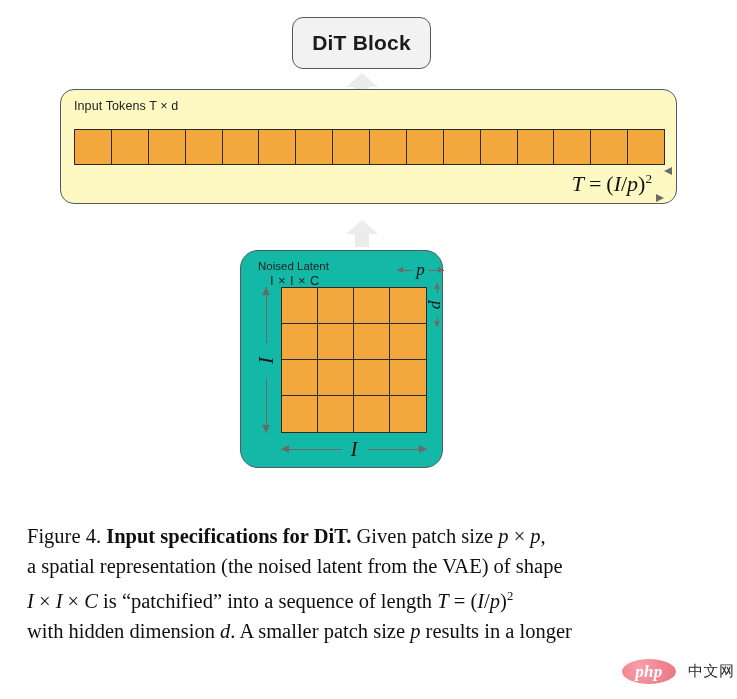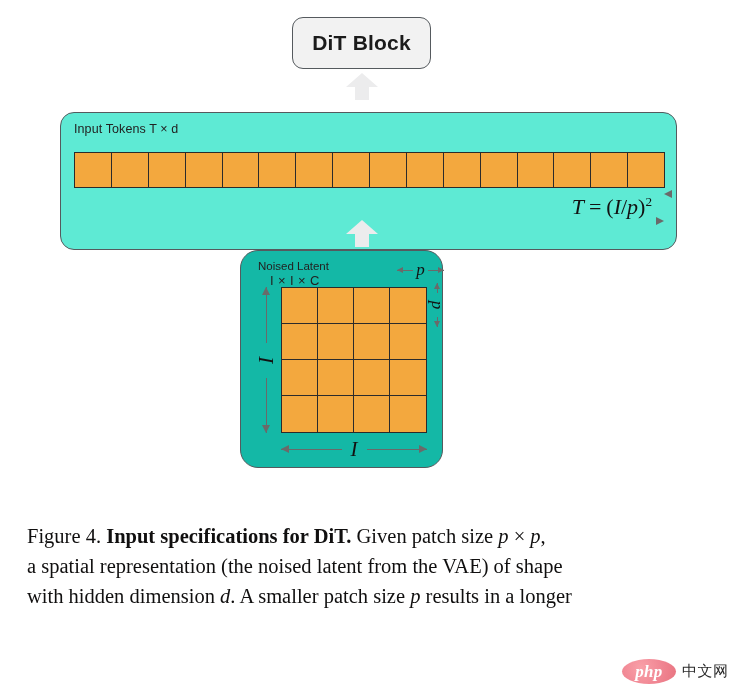--- a/index.html
+++ b/index.html
@@ -46,26 +46,26 @@
   }
   .fat-arrow svg { display:block; width:100%; height:100%; }
 
   #arrow-tokens-to-dit { left: 345px; top: 72px; }
   #arrow-latent-to-tokens { left: 345px; top: 219px; }
 
   
   #input-tokens-panel {
     position: absolute;
     left: 60px;
-    top: 112px;
+    top: 89px;
     width: 617px;
-    height: 138px;
+    height: 115px;
     border: 1.6px solid #555a5e;
     border-radius: 14px;
-    background: #5eead4;
+    background: #fef9c3;
     box-sizing: border-box;
   }
   #input-tokens-caption {
     position: absolute;
     left: 13px;
     top: 9px;
     font-size: 12.5px;
     color: #222;
     letter-spacing: .1px;
   }
@@ -360,21 +360,21 @@
   }
   .cap-line { display: block; white-space: nowrap; }
 
   
   #watermark {
     position: absolute;
     left: 622px;
     top: 659px;
     display: flex;
     align-items: center;
-    gap: 6px;
+    gap: 12px;
   }
   #watermark .php-pill {
     width: 54px;
     height: 25px;
     border-radius: 50%;
     background: radial-gradient(circle at 35% 35%, #f9a0a8 0%, #f08592 55%, #e8737f 100%);
     display: flex;
     align-items: center;
     justify-content: center;
     color: #ffffff;
@@ -488,19 +488,20 @@
   <div id="I-horiz">
     <div class="dim-line left"></div>
     <span class="math">I</span>
     <div class="dim-line right"></div>
   </div>
 </div>
 
 <div id="figure-caption">
     <span class="cap-line"><span>Figure 4. </span><span class="bold">Input specifications for DiT.</span><span> Given patch size </span><span class="mi">p</span><span> × </span><span class="mi">p</span><span>,</span></span>
     <span class="cap-line"><span>a spatial representation (the noised latent from the VAE) of shape</span></span>
+    <span class="cap-line"><span class="mi">I</span><span> × </span><span class="mi">I</span><span> × </span><span class="mi">C</span><span> is “patchified” into a sequence of length </span><span class="mi">T</span><span> = (</span><span class="mi">I</span><span>/</span><span class="mi">p</span><span>)</span><sup>2</sup></span>
     <span class="cap-line"><span>with hidden dimension </span><span class="mi">d</span><span>. A smaller patch size </span><span class="mi">p</span><span> results in a longer</span></span>
   </div>
 
 <div id="watermark">
   <span class="php-pill">php</span>
   <span class="cn-text">中文网</span>
 </div>
 
 </body></html>

